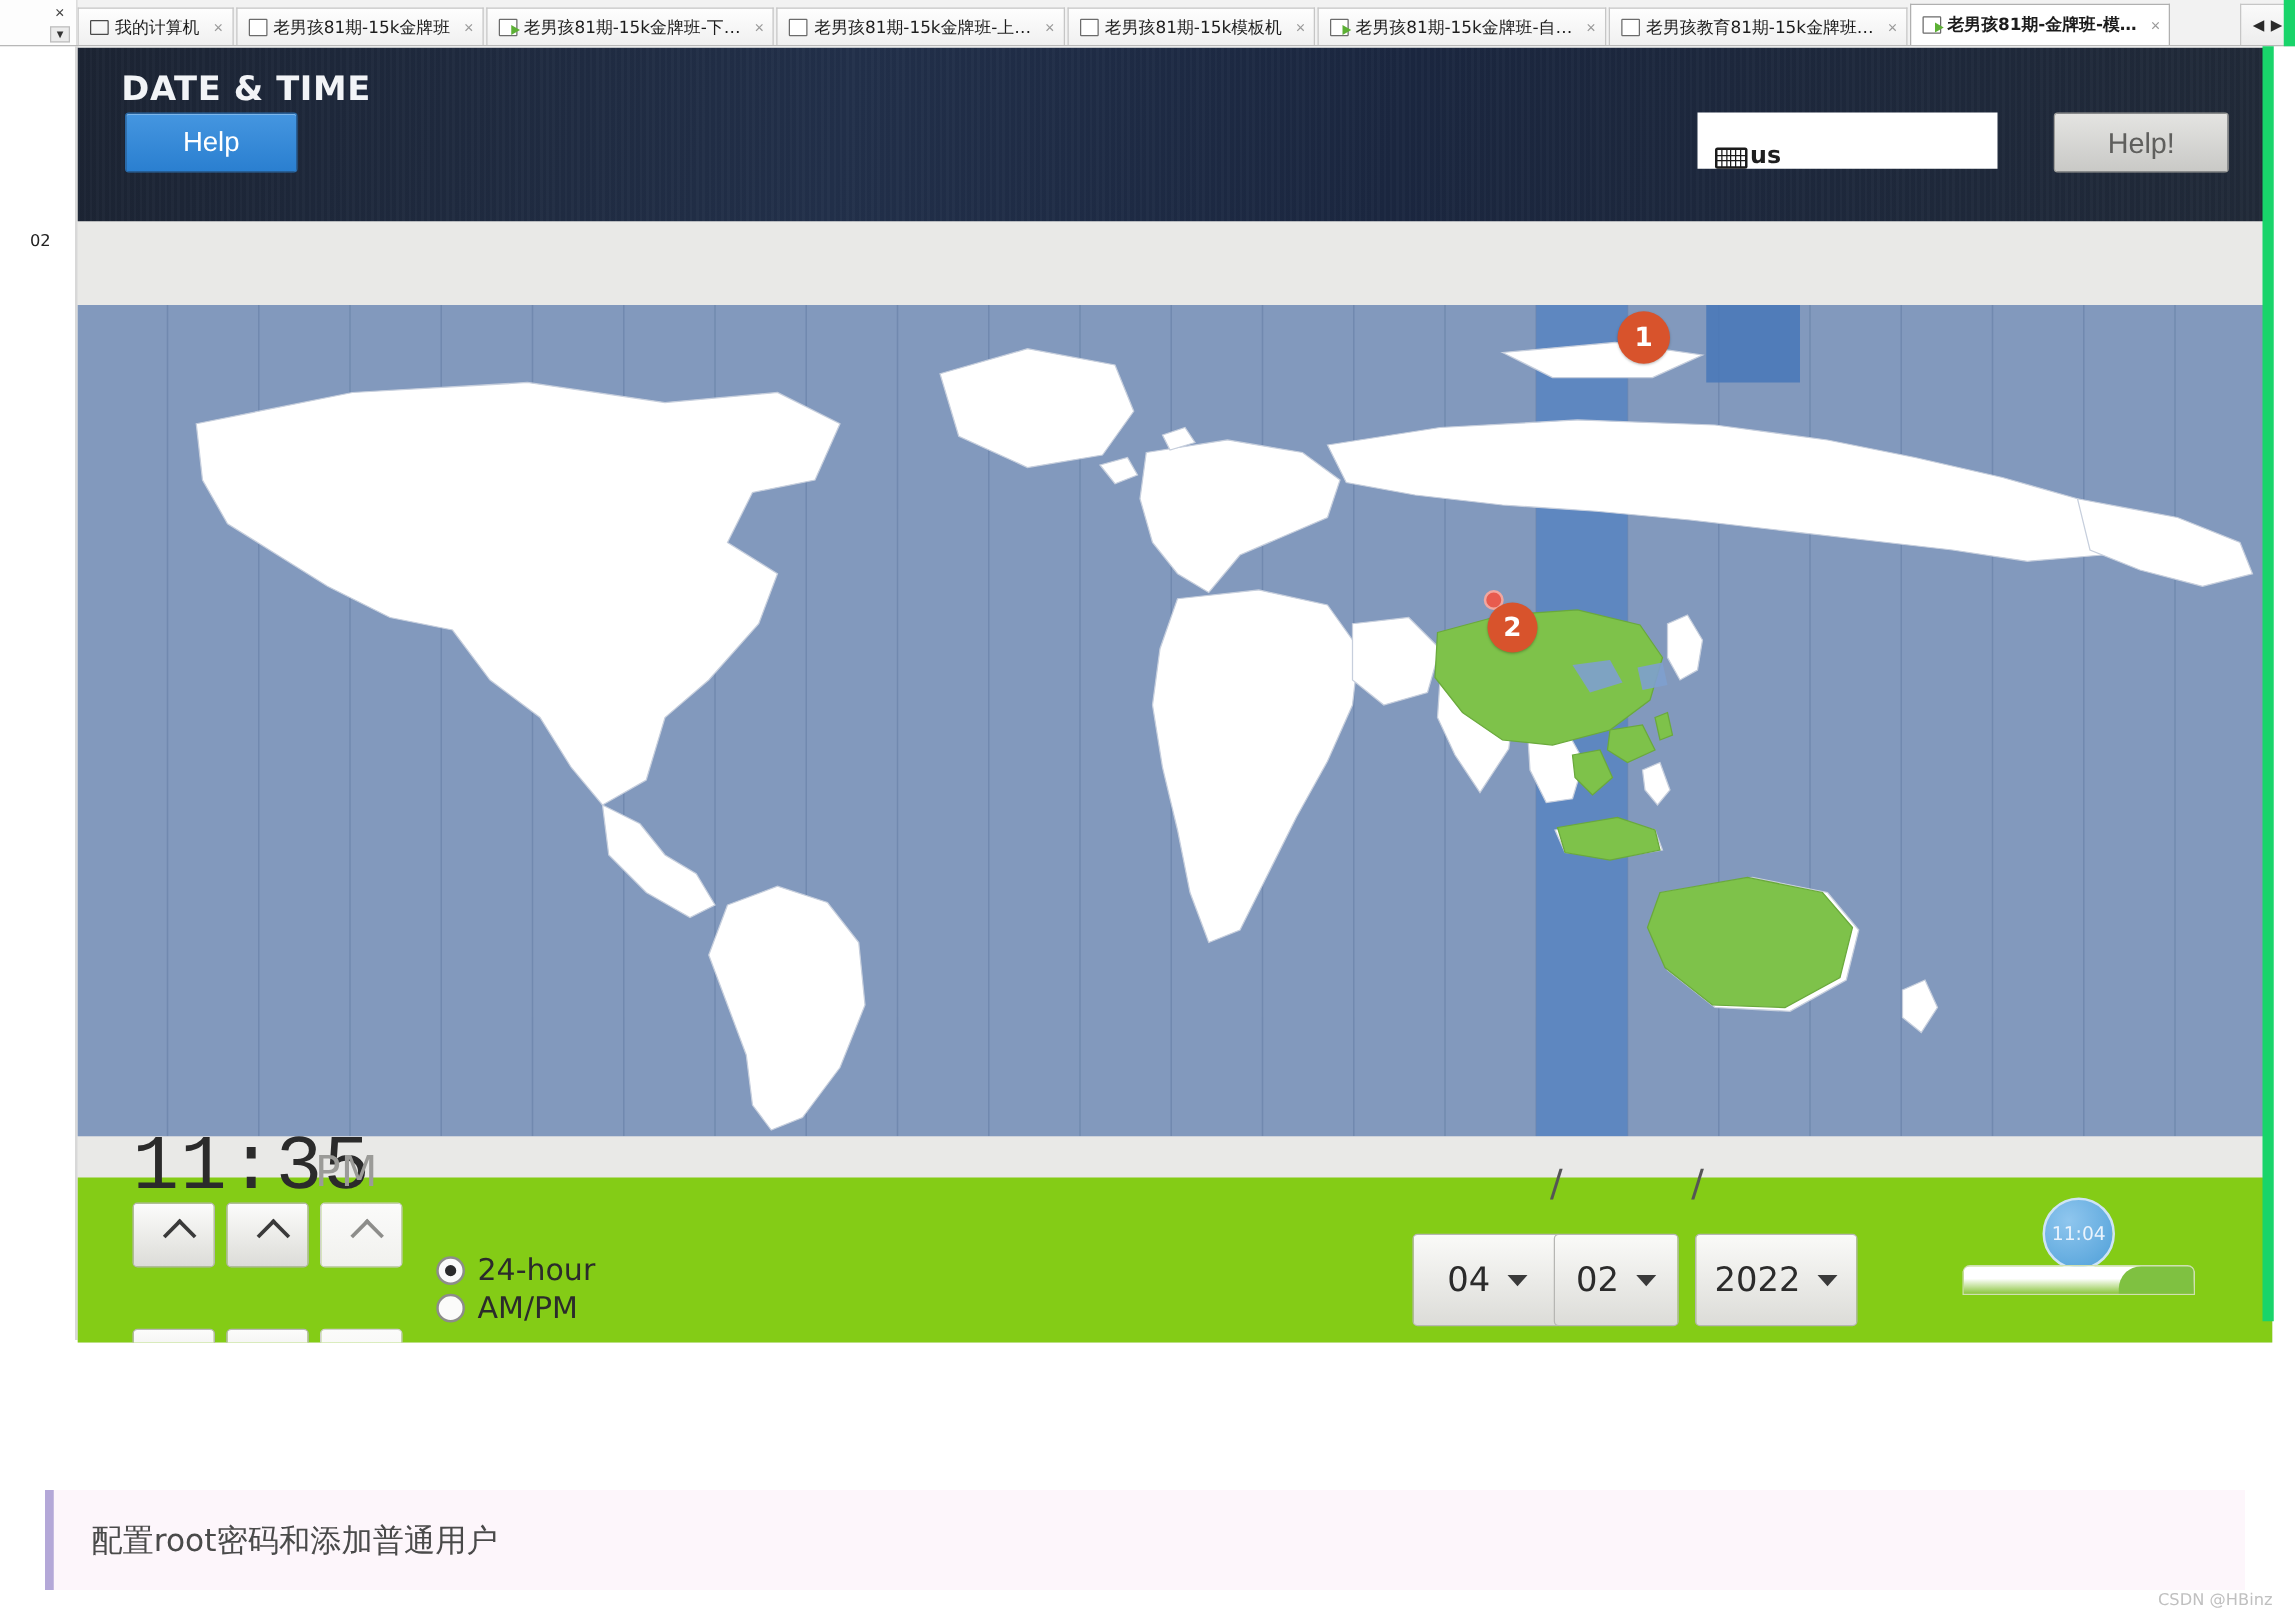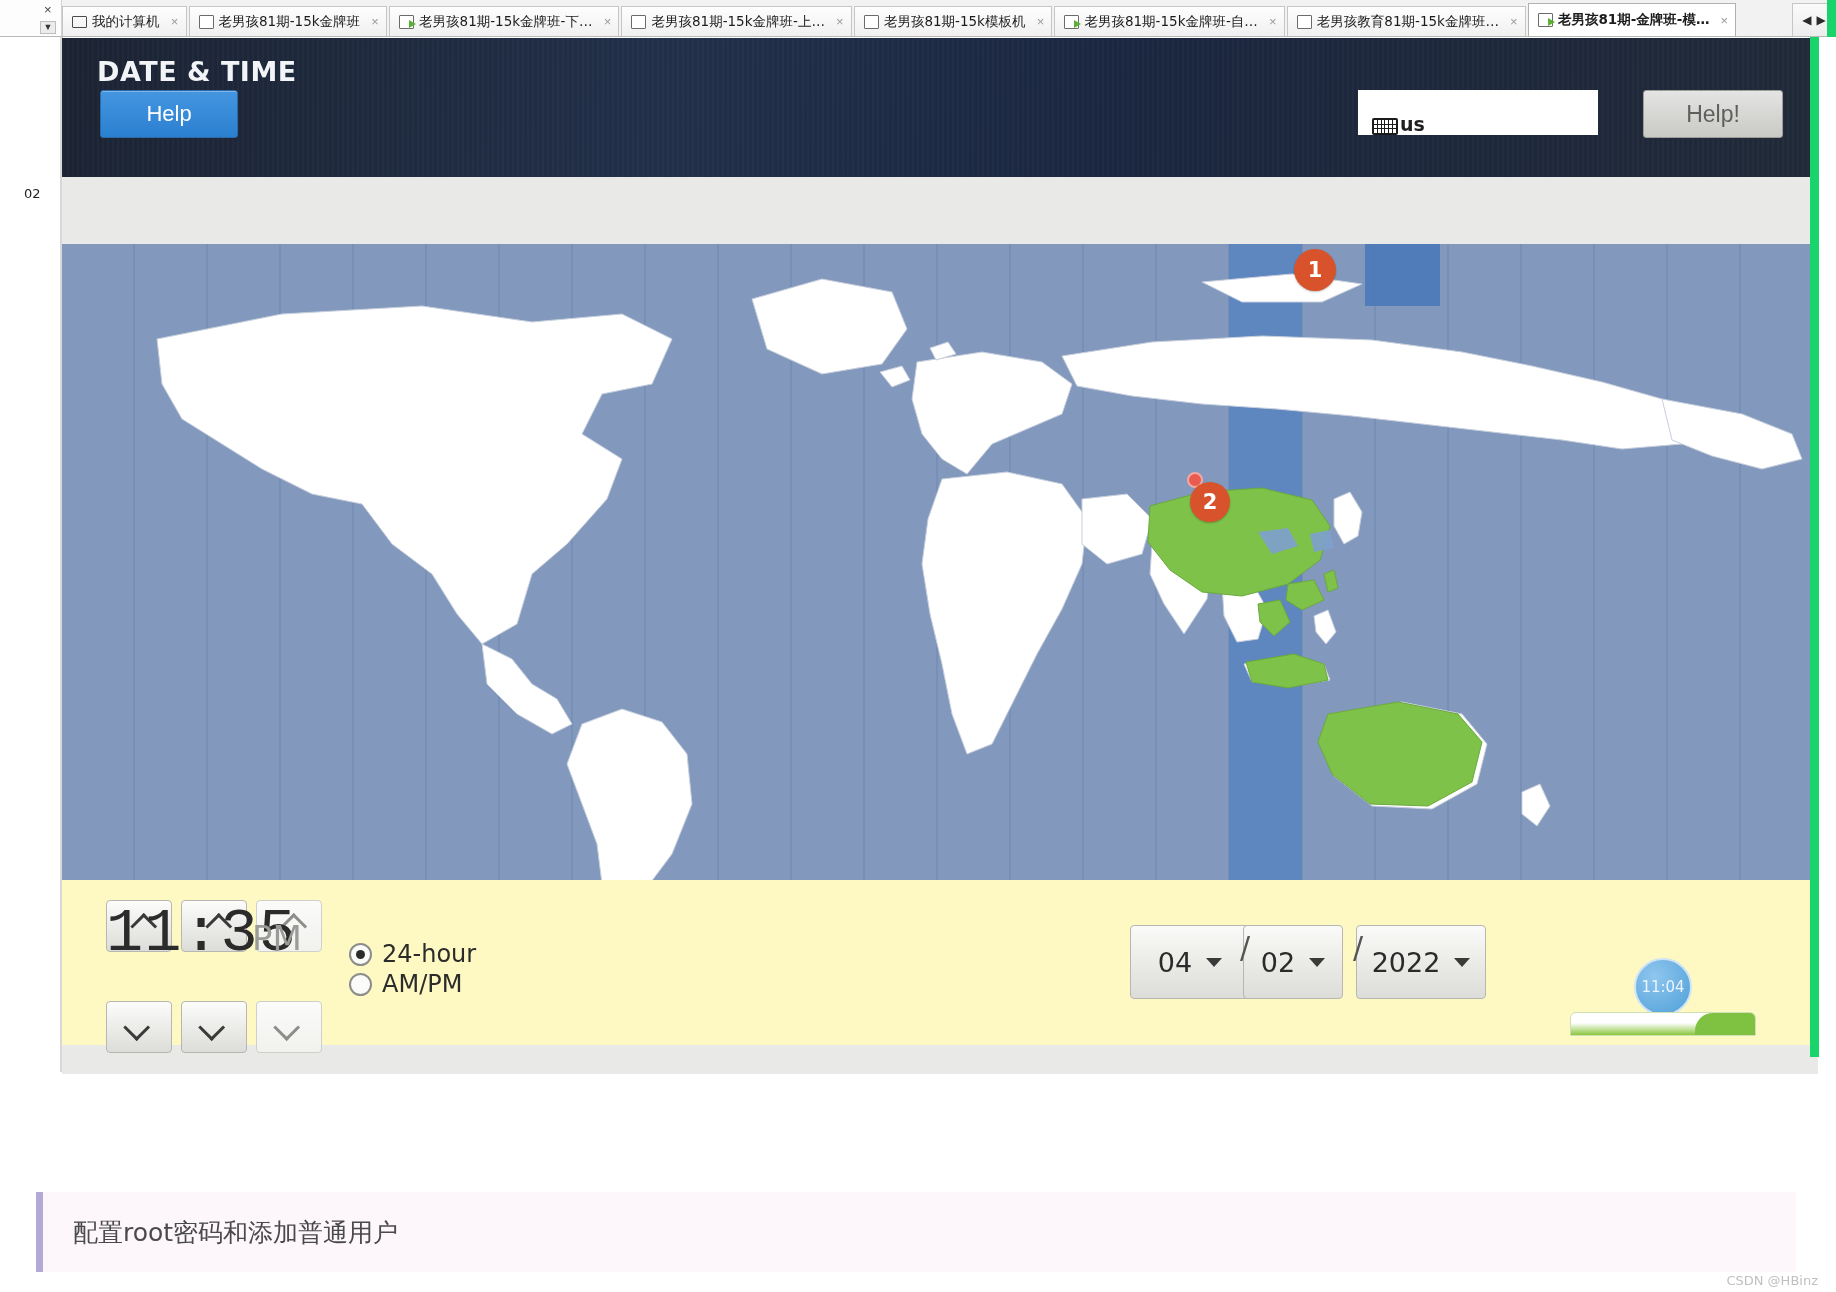--- a/index.html
+++ b/index.html
@@ -252,22 +252,22 @@
   #marker-1 { left: 1232px; top: 5px; width: 42px; height: 42px; font-size: 21px; }
   #marker-2 { left: 1128px; top: 238px; width: 40px; height: 40px; font-size: 21px; }
   #pin-dot {
     position: absolute; left: 1125px; top: 228px;
     width: 16px; height: 16px; border-radius: 50%;
     background: #e85b4e; border: 2px solid #f2a79f;
   }
 
   
   #timebar {
-    position: absolute; left: 0; top: 842px; width: 1756px; height: 165px;
-    background: #fef9c3;
+    position: absolute; left: 0; top: 904px; width: 1756px; height: 165px;
+    background: #84cc16;
   }
   .spin {
     position: absolute;
     width: 66px; height: 52px;
     border: 1px solid #b6b6b3; border-radius: 4px;
     background: linear-gradient(#fcfcfb, #dcdcd8);
     display: flex; align-items: center; justify-content: center;
   }
   .spin.light { background: linear-gradient(#fbfbfa, #f1f1ee); border-color: #cfcfcc; }
   .chev {

